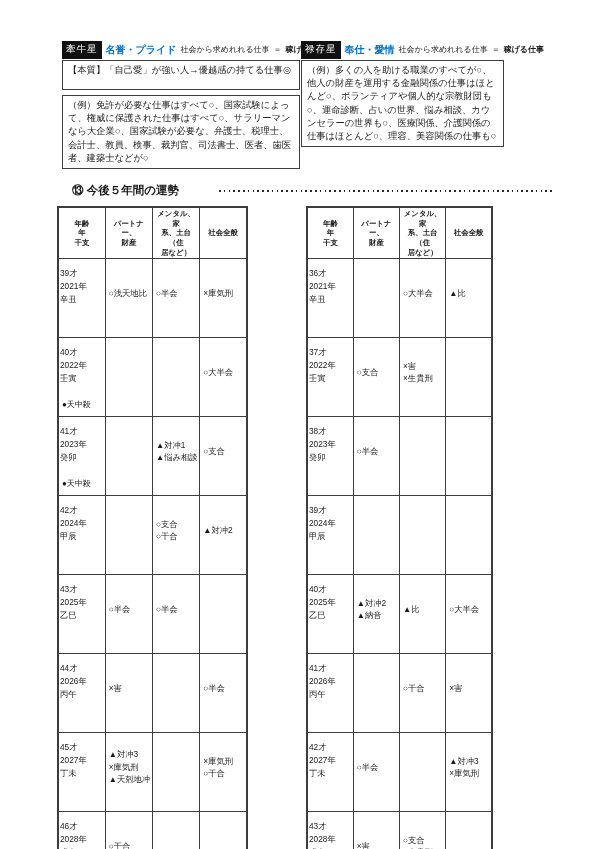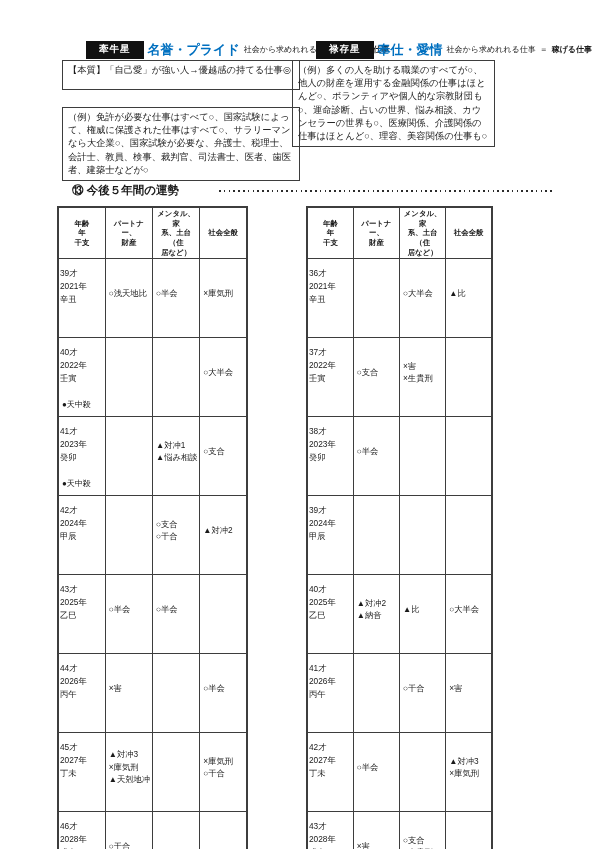--- a/index.html
+++ b/index.html
@@ -4,29 +4,29 @@
 <style>
   html,body { margin:0; padding:0; background:#e8e8e8; }
   .page {
     position:relative; width:600px; height:849px; background:#ffffff;
     margin:0 auto; overflow:hidden;
     font-family:"Liberation Sans","DejaVu Sans",sans-serif; color:#1a1a1a;
   }
   
   .star-block { position:absolute; top:41px; }
   .star-block.left  { left:62px;  width:238px; }
-  .star-block.right { left:292px; width:203px; }
+  .star-block.right { left:301px; width:203px; }
   .star-head { display:flex; align-items:center; gap:4px; white-space:nowrap; height:17px; margin-bottom:2px; }
-  .star-label { background:#111; color:#fff; font-weight:bold; font-size:9.5px; padding:2px 13px 3px; letter-spacing:1px; flex:0 0 auto;margin-left:24px; }
-  .star-keywords { font-weight:bold; font-size:13px; }
+  .star-label { background:#111; color:#fff; font-weight:normal; font-size:9.5px; padding:2px 4px 3px; letter-spacing:1px; flex:0 0 auto; }
+  .star-keywords { font-weight:bold; font-size:10px; }
   .star-tagline { font-size:8px;font-family:Liberation Mono, monospace; }
   .star-tagline-bold { font-size:8px; font-weight:bold; }
   .essence-box {
     border:1.5px solid #3d3d3d; padding:3px 5px; font-size:9.3px;
-    line-height:1.45; min-height:22px; margin-bottom:17px;
+    line-height:1.45; min-height:22px; margin-bottom:5px;
   }
   .example-box {
     border:1.5px solid #3d3d3d; padding:3px 5px; font-size:9.3px; line-height:1.42;
   }
   
   .section-row { position:absolute; left:62px; top:183px; width:483px; display:flex; align-items:center;margin-left:10px; }
   .section-title { font-weight:bold; font-size:11.5px; white-space:nowrap; }
   .dotted-line {
     flex:1; margin-left:40px; height:2px;
     background-image:repeating-linear-gradient(90deg,#2b2b2b 0 1.6px, transparent 1.6px 4.8px);

